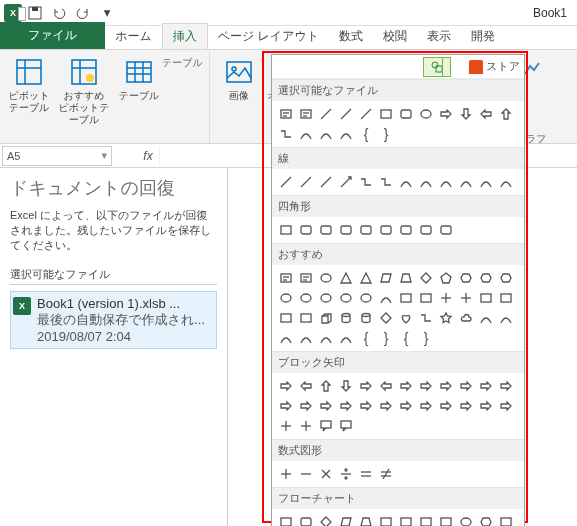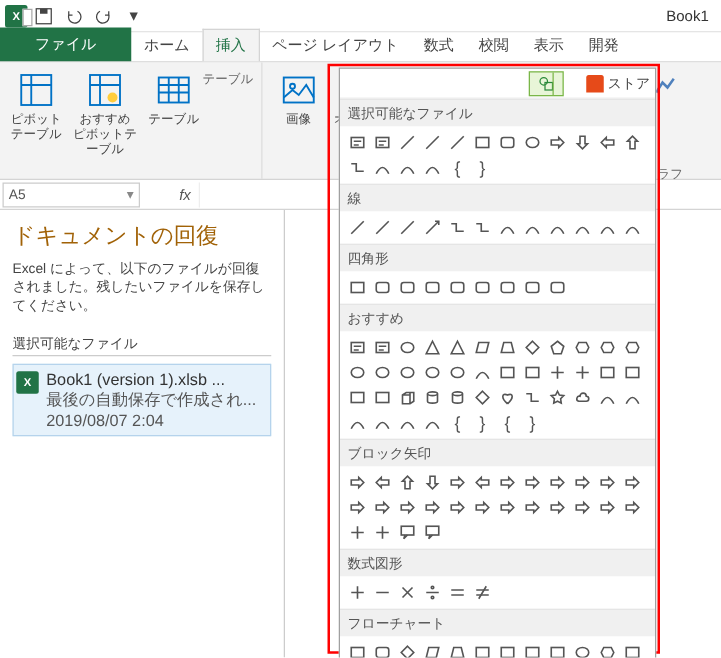--- a/index.html
+++ b/index.html
@@ -20,21 +20,21 @@
 .big-btn { width: 46px; display: flex; flex-direction: column; align-items: center; justify-content: flex-start; padding: 2px; border: none; background: none; cursor: pointer; }
 .big-btn .bicon { width: 32px; height: 32px; display: flex; align-items: center; justify-content: center; margin-bottom: 2px; }
 .big-btn .blabel { font-size: 10px; text-align: center; line-height: 12px; color: #444; }
 .group-label { font-size: 10px; text-align: center; color: #666; margin-top: 2px; }
 .namebox-row { height: 24px; display: flex; align-items: center; border-bottom: 1px solid #d4d4d4; background: #fff; }
 .namebox { width: 110px; height: 20px; border: 1px solid #ccc; margin-left: 2px; padding: 0 4px; display: flex; align-items: center; font-size: 11px; color: #555; justify-content: space-between; }
 .fx-btn { width: 22px; height: 22px; display: flex; align-items: center; justify-content: center; font-style: italic; color: #555; margin-left: 25px; }
 .formula-bar { flex: 1; height: 20px; border-left: 1px solid #eee; }
 .main { display: flex; height: calc(526px - 26px - 24px - 94px - 24px); }
 .recovery-panel { width: 228px; border-right: 1px solid #ccc; padding: 8px 10px; overflow: hidden; }
-.rec-title { color: #a16207; font-size: 18px; font-weight: normal; margin-bottom: 8px; }
+.rec-title { color: #737373; font-size: 18px; font-weight: normal; margin-bottom: 8px; }
 .rec-desc { font-size: 11px; color: #444; line-height: 15px; margin-bottom: 14px; }
 .rec-sub { font-size: 11px; color: #444; border-bottom: 1px solid #ccc; padding-bottom: 2px; margin-bottom: 6px; }
 .rec-item { display: flex; gap: 6px; padding: 4px 2px; border: 1px solid #b5d3ec; background: #e6f2fb; align-items: flex-start; }
 .rec-xicon { width: 18px; height: 18px; background: #217346; color: #fff; font-size: 9px; font-weight: bold; display: flex; align-items: center; justify-content: center; border-radius: 2px; flex-shrink: 0; margin-top: 1px; }
 .rec-lines { font-size: 13px; color: #333; }
 .rec-lines .l1 { font-weight: normal; }
 .rec-lines .l2, .rec-lines .l3 { color: #555; }
 .sheet-area { flex: 1; position: relative; background: #fff; }
 .grid { position: absolute; left: 0; top: 0; right: 0; bottom: 0; }
 .shapes-panel { position: absolute; left: 271px; top: 54px; width: 254px; background: #fff; border: 1px solid #a0a0a0; z-index: 50; }

